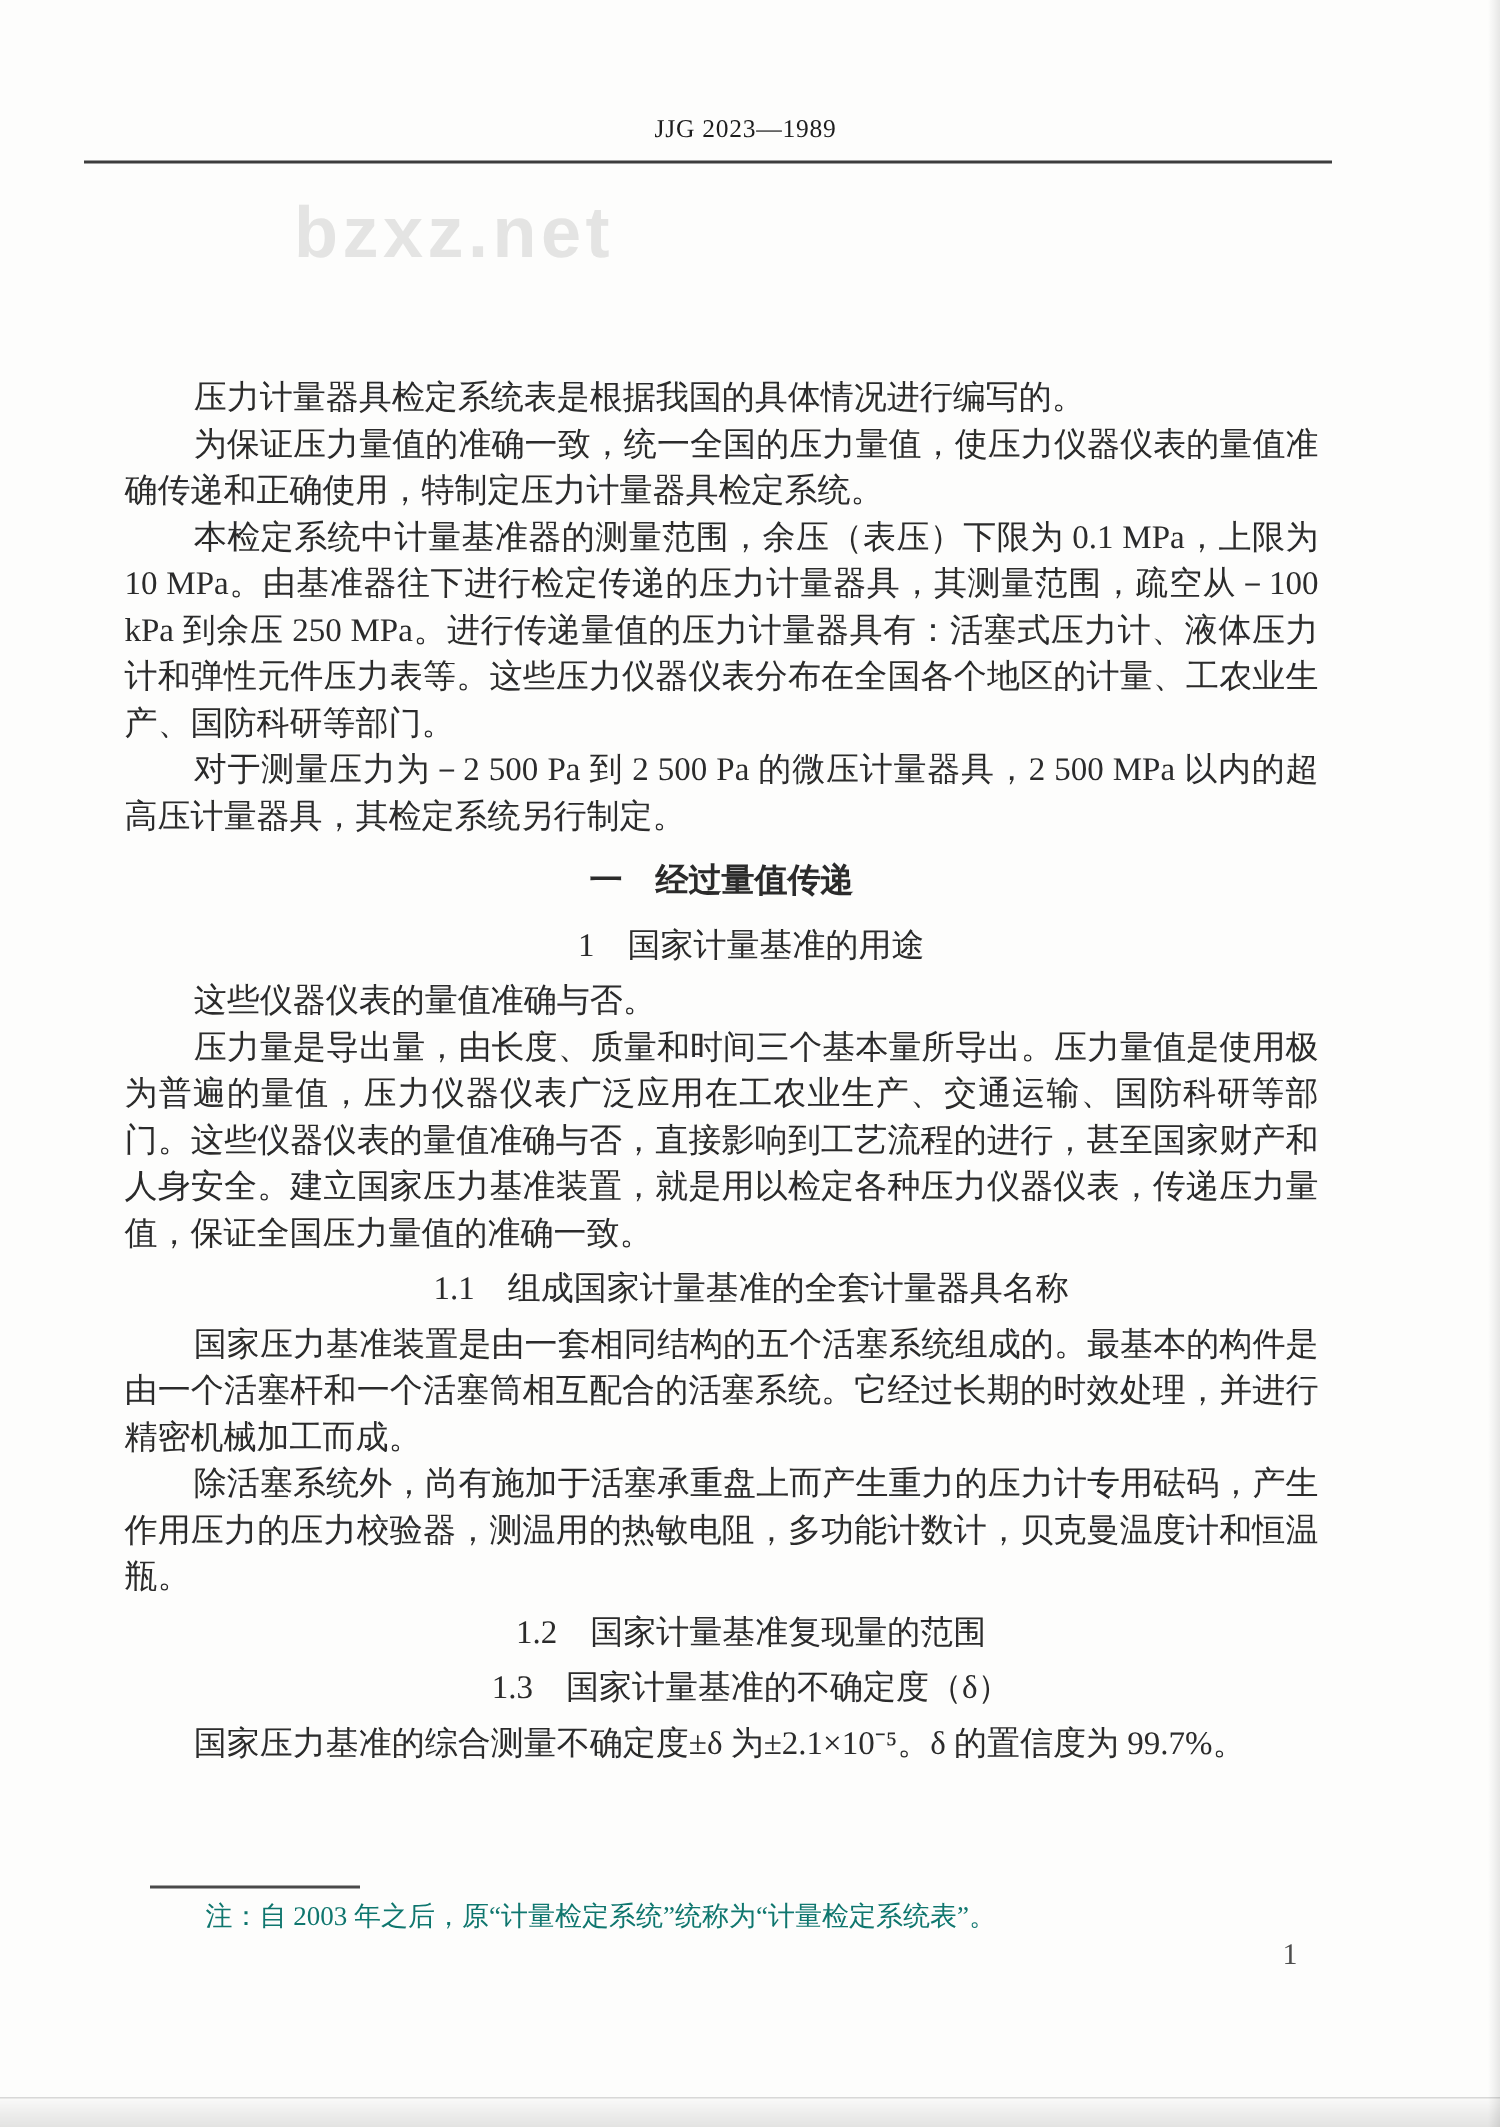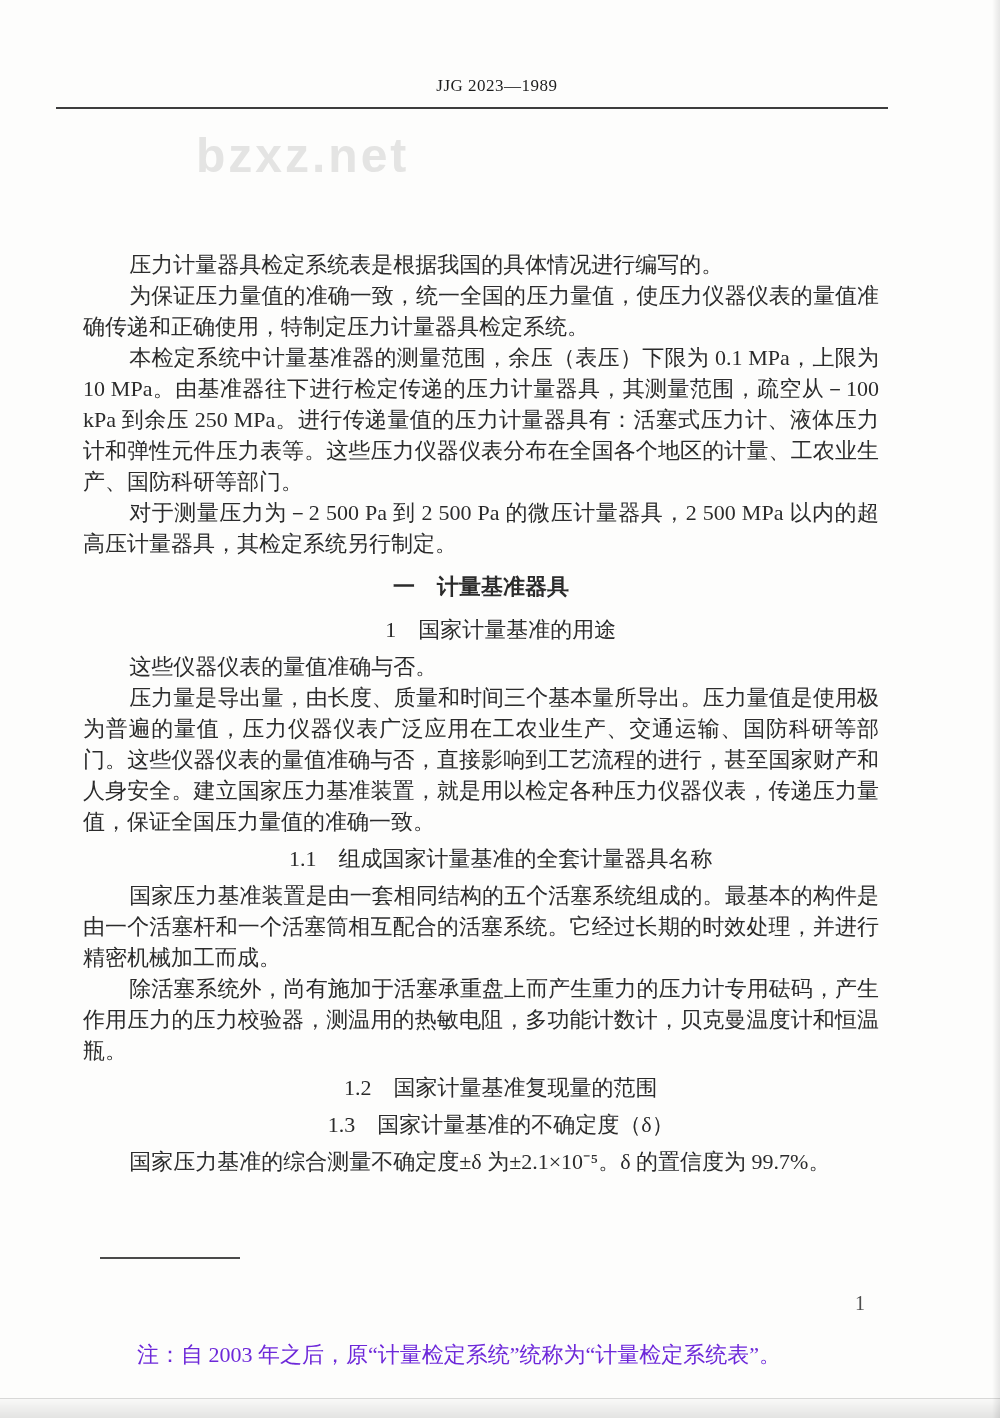--- a/index.html
+++ b/index.html
@@ -100,25 +100,25 @@
   }
   .footnote-rule {
     position: absolute;
     top: 1257px; left: 100px;
     width: 140px; height: 2px;
     background: #4a4a4a;
     z-index: 1;
   }
   .footnote {
     position: absolute;
-    top: 1342px; left: 137px;
+    top: 1264px; left: 137px;
     width: 720px;
-    font-size: 22px;
+    font-size: 18px;
     line-height: 26px;
-    color: #6d28d9;
+    color: #0f766e;
     z-index: 1;
   }
   .page-number {
     position: absolute;
     top: 1292px; left: 820px;
     width: 80px;
     text-align: center;
     font-size: 20px;
     color: #4d4d4d;
     z-index: 1;
@@ -133,21 +133,21 @@
 
   <div class="doc-header">JJG 2023—1989</div>
   <div class="header-rule"></div>
 
 
   <div class="content">
     <p class="para">压力计量器具检定系统表是根据我国的具体情况进行编写的。</p>
     <p class="para">为保证压力量值的准确一致，统一全国的压力量值，使压力仪器仪表的量值准确传递和正确使用，特制定压力计量器具检定系统。</p>
     <p class="para">本检定系统中计量基准器的测量范围，余压（表压）下限为 0.1 MPa，上限为 10 MPa。由基准器往下进行检定传递的压力计量器具，其测量范围，疏空从－100 kPa 到余压 250 MPa。进行传递量值的压力计量器具有：活塞式压力计、液体压力计和弹性元件压力表等。这些压力仪器仪表分布在全国各个地区的计量、工农业生产、国防科研等部门。</p>
     <p class="para">对于测量压力为－2 500 Pa 到 2 500 Pa 的微压计量器具，2 500 MPa 以内的超高压计量器具，其检定系统另行制定。</p>
-    <p class="sect-heading-center">一　计量基准器具</p>
+    <p class="sect-heading-center">一　经过量值传递</p>
     <p class="clause-heading">1　国家计量基准的用途</p>
     <p class="para">这些仪器仪表的量值准确与否。</p>
     <p class="para">压力量是导出量，由长度、质量和时间三个基本量所导出。压力量值是使用极为普遍的量值，压力仪器仪表广泛应用在工农业生产、交通运输、国防科研等部门。这些仪器仪表的量值准确与否，直接影响到工艺流程的进行，甚至国家财产和人身安全。建立国家压力基准装置，就是用以检定各种压力仪器仪表，传递压力量值，保证全国压力量值的准确一致。</p>
     <p class="clause-heading">1.1　组成国家计量基准的全套计量器具名称</p>
     <p class="para">国家压力基准装置是由一套相同结构的五个活塞系统组成的。最基本的构件是由一个活塞杆和一个活塞筒相互配合的活塞系统。它经过长期的时效处理，并进行精密机械加工而成。</p>
     <p class="para">除活塞系统外，尚有施加于活塞承重盘上而产生重力的压力计专用砝码，产生作用压力的压力校验器，测温用的热敏电阻，多功能计数计，贝克曼温度计和恒温瓶。</p>
     <p class="clause-heading">1.2　国家计量基准复现量的范围</p>
     <p class="clause-heading">1.3　国家计量基准的不确定度（δ）</p>
     <p class="para">国家压力基准的综合测量不确定度±δ 为±2.1×10⁻⁵。δ 的置信度为 99.7%。</p>
   </div>

